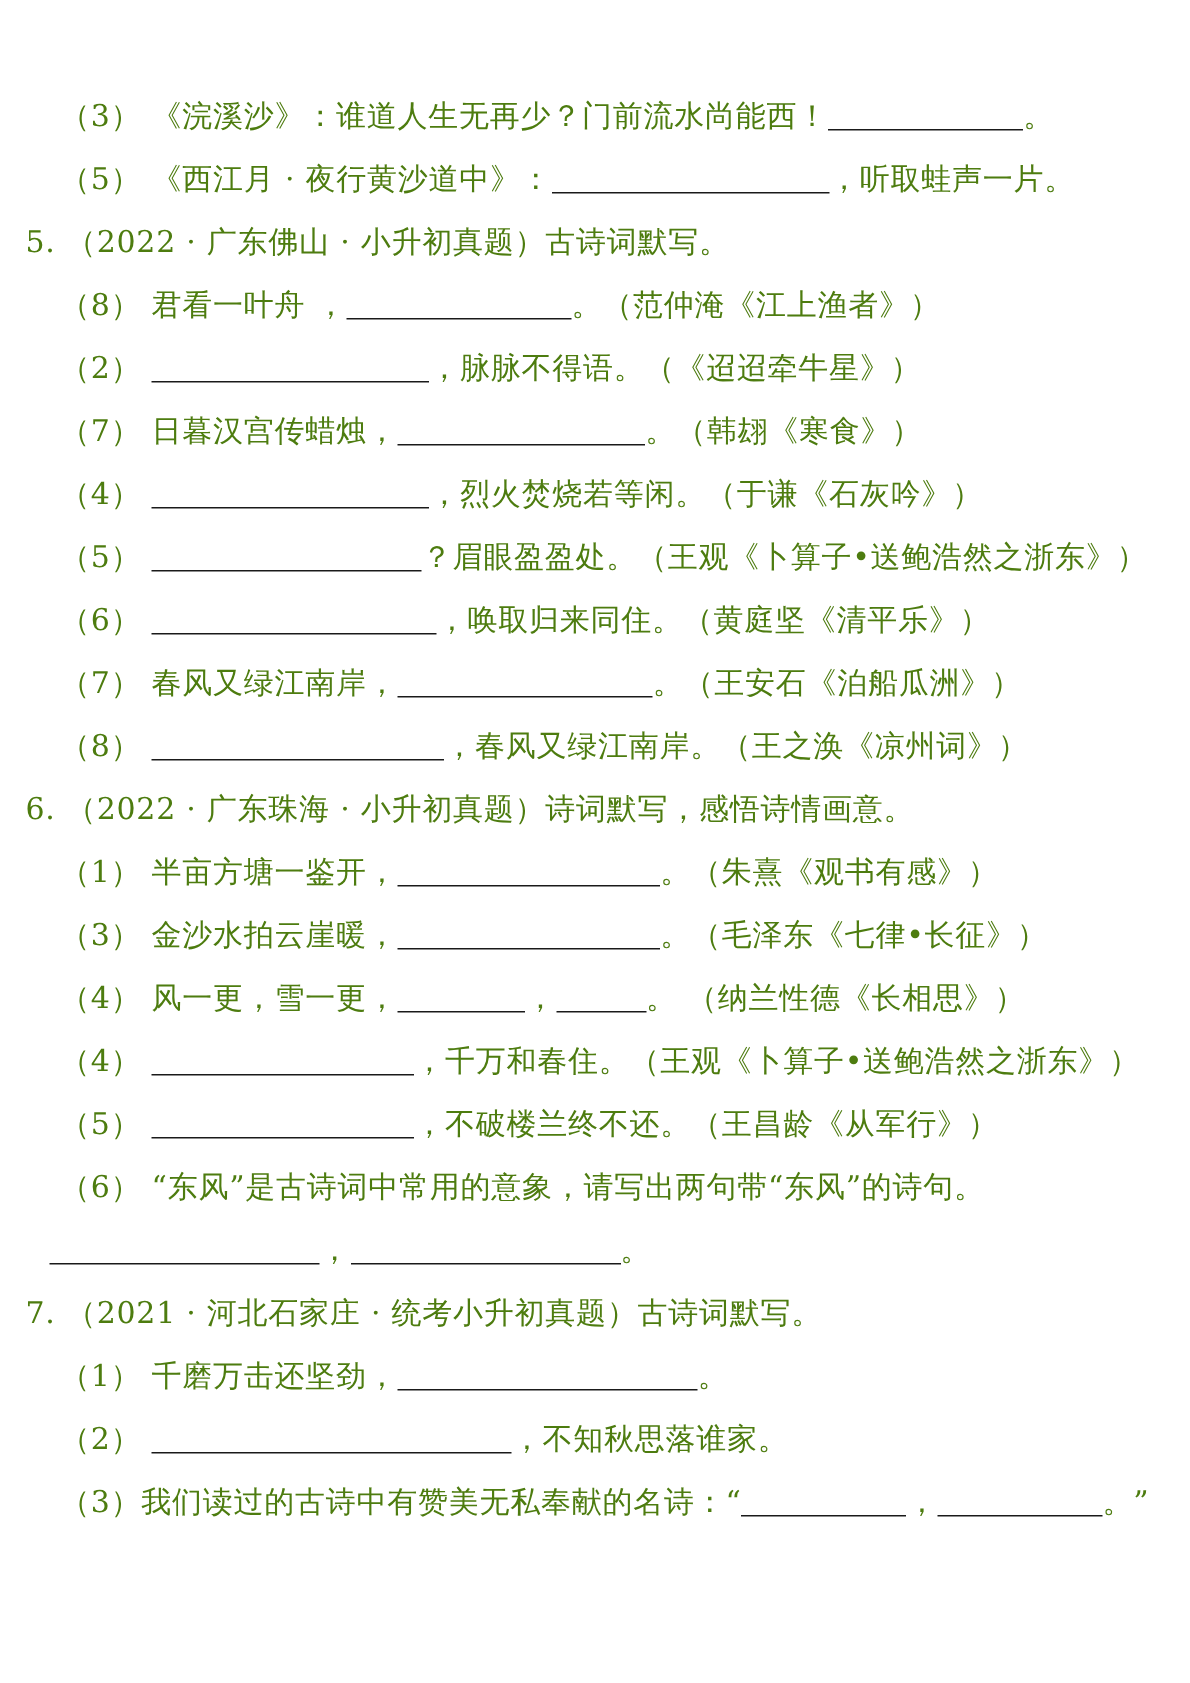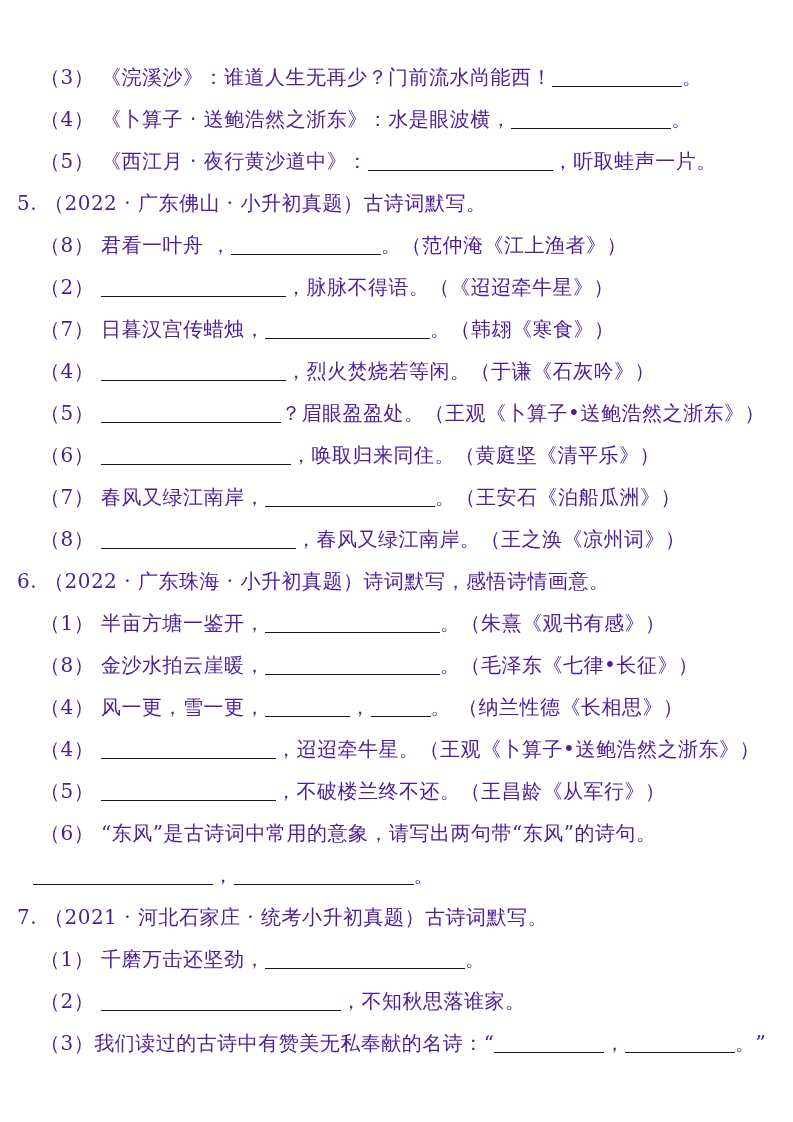--- a/index.html
+++ b/index.html
@@ -7,21 +7,21 @@
     padding: 0;
     background: #ffffff;
     width: 793px;
     height: 1122px;
     overflow: hidden;
   }
   .page {
     width: 793px;
     height: 1122px;
     background: #ffffff;
-    color: #4c1d95;
+    color: #4d7c0f;
     font-family: "DejaVu Serif", "Liberation Serif", serif;
     font-size: 20px;
     box-sizing: border-box;
     padding-top: 56px;
   }
   .line {
     line-height: 42px;
     height: 42px;
     white-space: nowrap;
     padding-left: 40px;
@@ -40,36 +40,35 @@
     height: 1em;
     border-bottom: 1px solid #1a1a1a;
     margin-bottom: -3px;
   }
 </style>
 </head>
 <body>
 
 <main class="page">
     <div class="line item"><span class="seg">（3） 《浣溪沙》：谁道人生无再少？门前流水尚能西！</span><span class="blank" style="width: 130px;"></span><span class="seg">。</span></div>
-    <div class="line item"><span class="seg">（4） 《卜算子 · 送鲍浩然之浙东》：水是眼波横，</span><span class="blank" style="width: 160px;"></span><span class="seg">。</span></div>
     <div class="line item"><span class="seg">（5） 《西江月 · 夜行黄沙道中》：</span><span class="blank" style="width: 185px;"></span><span class="seg">，听取蛙声一片。</span></div>
     <div class="line header"><span class="seg">5. （2022 · 广东佛山 · 小升初真题）古诗词默写。</span></div>
     <div class="line item"><span class="seg">（8） 君看一叶舟 ，</span><span class="blank" style="width: 150px;"></span><span class="seg">。（范仲淹《江上渔者》）</span></div>
     <div class="line item"><span class="seg">（2） </span><span class="blank" style="width: 185px;"></span><span class="seg">，脉脉不得语。（《迢迢牵牛星》）</span></div>
     <div class="line item"><span class="seg">（7） 日暮汉宫传蜡烛，</span><span class="blank" style="width: 165px;"></span><span class="seg">。（韩翃《寒食》）</span></div>
     <div class="line item"><span class="seg">（4） </span><span class="blank" style="width: 185px;"></span><span class="seg">，烈火焚烧若等闲。（于谦《石灰吟》）</span></div>
     <div class="line item"><span class="seg">（5） </span><span class="blank" style="width: 180px;"></span><span class="seg">？眉眼盈盈处。（王观《卜算子•送鲍浩然之浙东》）</span></div>
     <div class="line item"><span class="seg">（6） </span><span class="blank" style="width: 190px;"></span><span class="seg">，唤取归来同住。（黄庭坚《清平乐》）</span></div>
     <div class="line item"><span class="seg">（7） 春风又绿江南岸，</span><span class="blank" style="width: 170px;"></span><span class="seg">。（王安石《泊船瓜洲》）</span></div>
     <div class="line item"><span class="seg">（8） </span><span class="blank" style="width: 195px;"></span><span class="seg">，春风又绿江南岸。（王之涣《凉州词》）</span></div>
     <div class="line header"><span class="seg">6. （2022 · 广东珠海 · 小升初真题）诗词默写，感悟诗情画意。</span></div>
     <div class="line item"><span class="seg">（1） 半亩方塘一鉴开，</span><span class="blank" style="width: 175px;"></span><span class="seg">。（朱熹《观书有感》）</span></div>
-    <div class="line item"><span class="seg">（8） 金沙水拍云崖暖，</span><span class="blank" style="width: 175px;"></span><span class="seg">。（毛泽东《七律•长征》）</span></div>
+    <div class="line item"><span class="seg">（3） 金沙水拍云崖暖，</span><span class="blank" style="width: 175px;"></span><span class="seg">。（毛泽东《七律•长征》）</span></div>
     <div class="line item"><span class="seg">（4） 风一更，雪一更，</span><span class="blank" style="width: 85px;"></span><span class="seg">，</span><span class="blank" style="width: 60px;"></span><span class="seg">。 （纳兰性德《长相思》）</span></div>
-    <div class="line item"><span class="seg">（4） </span><span class="blank" style="width: 175px;"></span><span class="seg">，迢迢牵牛星。（王观《卜算子•送鲍浩然之浙东》）</span></div>
+    <div class="line item"><span class="seg">（4） </span><span class="blank" style="width: 175px;"></span><span class="seg">，千万和春住。（王观《卜算子•送鲍浩然之浙东》）</span></div>
     <div class="line item"><span class="seg">（5） </span><span class="blank" style="width: 175px;"></span><span class="seg">，不破楼兰终不还。（王昌龄《从军行》）</span></div>
     <div class="line item"><span class="seg">（6） “东风”是古诗词中常用的意象，请写出两句带“东风”的诗句。</span></div>
     <div class="line flush"><span class="blank" style="width: 180px;"></span><span class="seg">，</span><span class="blank" style="width: 180px;"></span><span class="seg">。</span></div>
     <div class="line header"><span class="seg">7. （2021 · 河北石家庄 · 统考小升初真题）古诗词默写。</span></div>
     <div class="line item"><span class="seg">（1） 千磨万击还坚劲，</span><span class="blank" style="width: 200px;"></span><span class="seg">。</span></div>
     <div class="line item"><span class="seg">（2） </span><span class="blank" style="width: 240px;"></span><span class="seg">，不知秋思落谁家。</span></div>
     <div class="line item"><span class="seg">（3）我们读过的古诗中有赞美无私奉献的名诗：“</span><span class="blank" style="width: 110px;"></span><span class="seg">，</span><span class="blank" style="width: 110px;"></span><span class="seg">。”</span></div>
   </main>
 
 </body></html>

